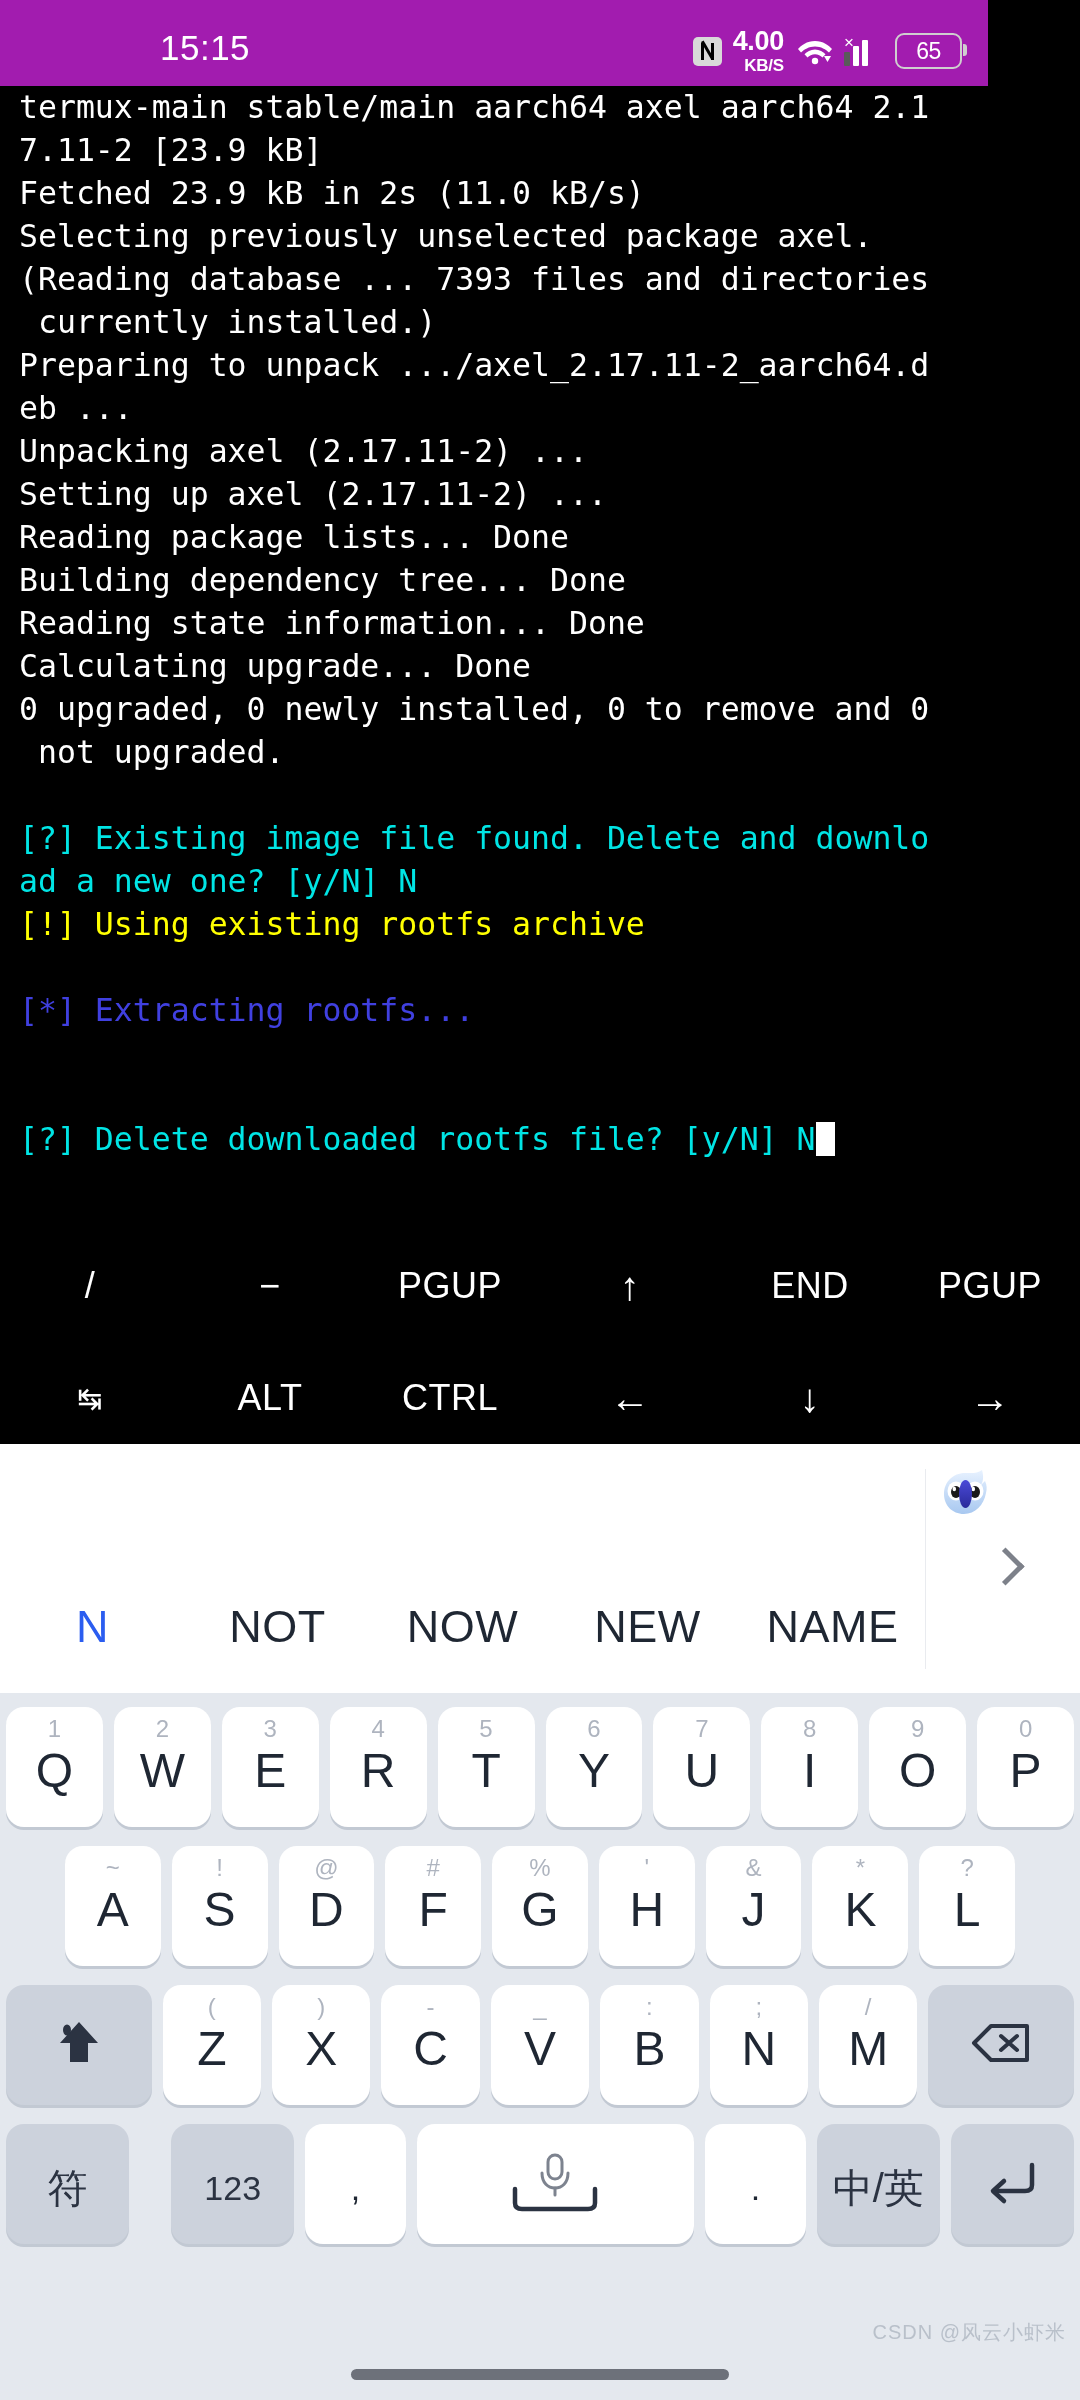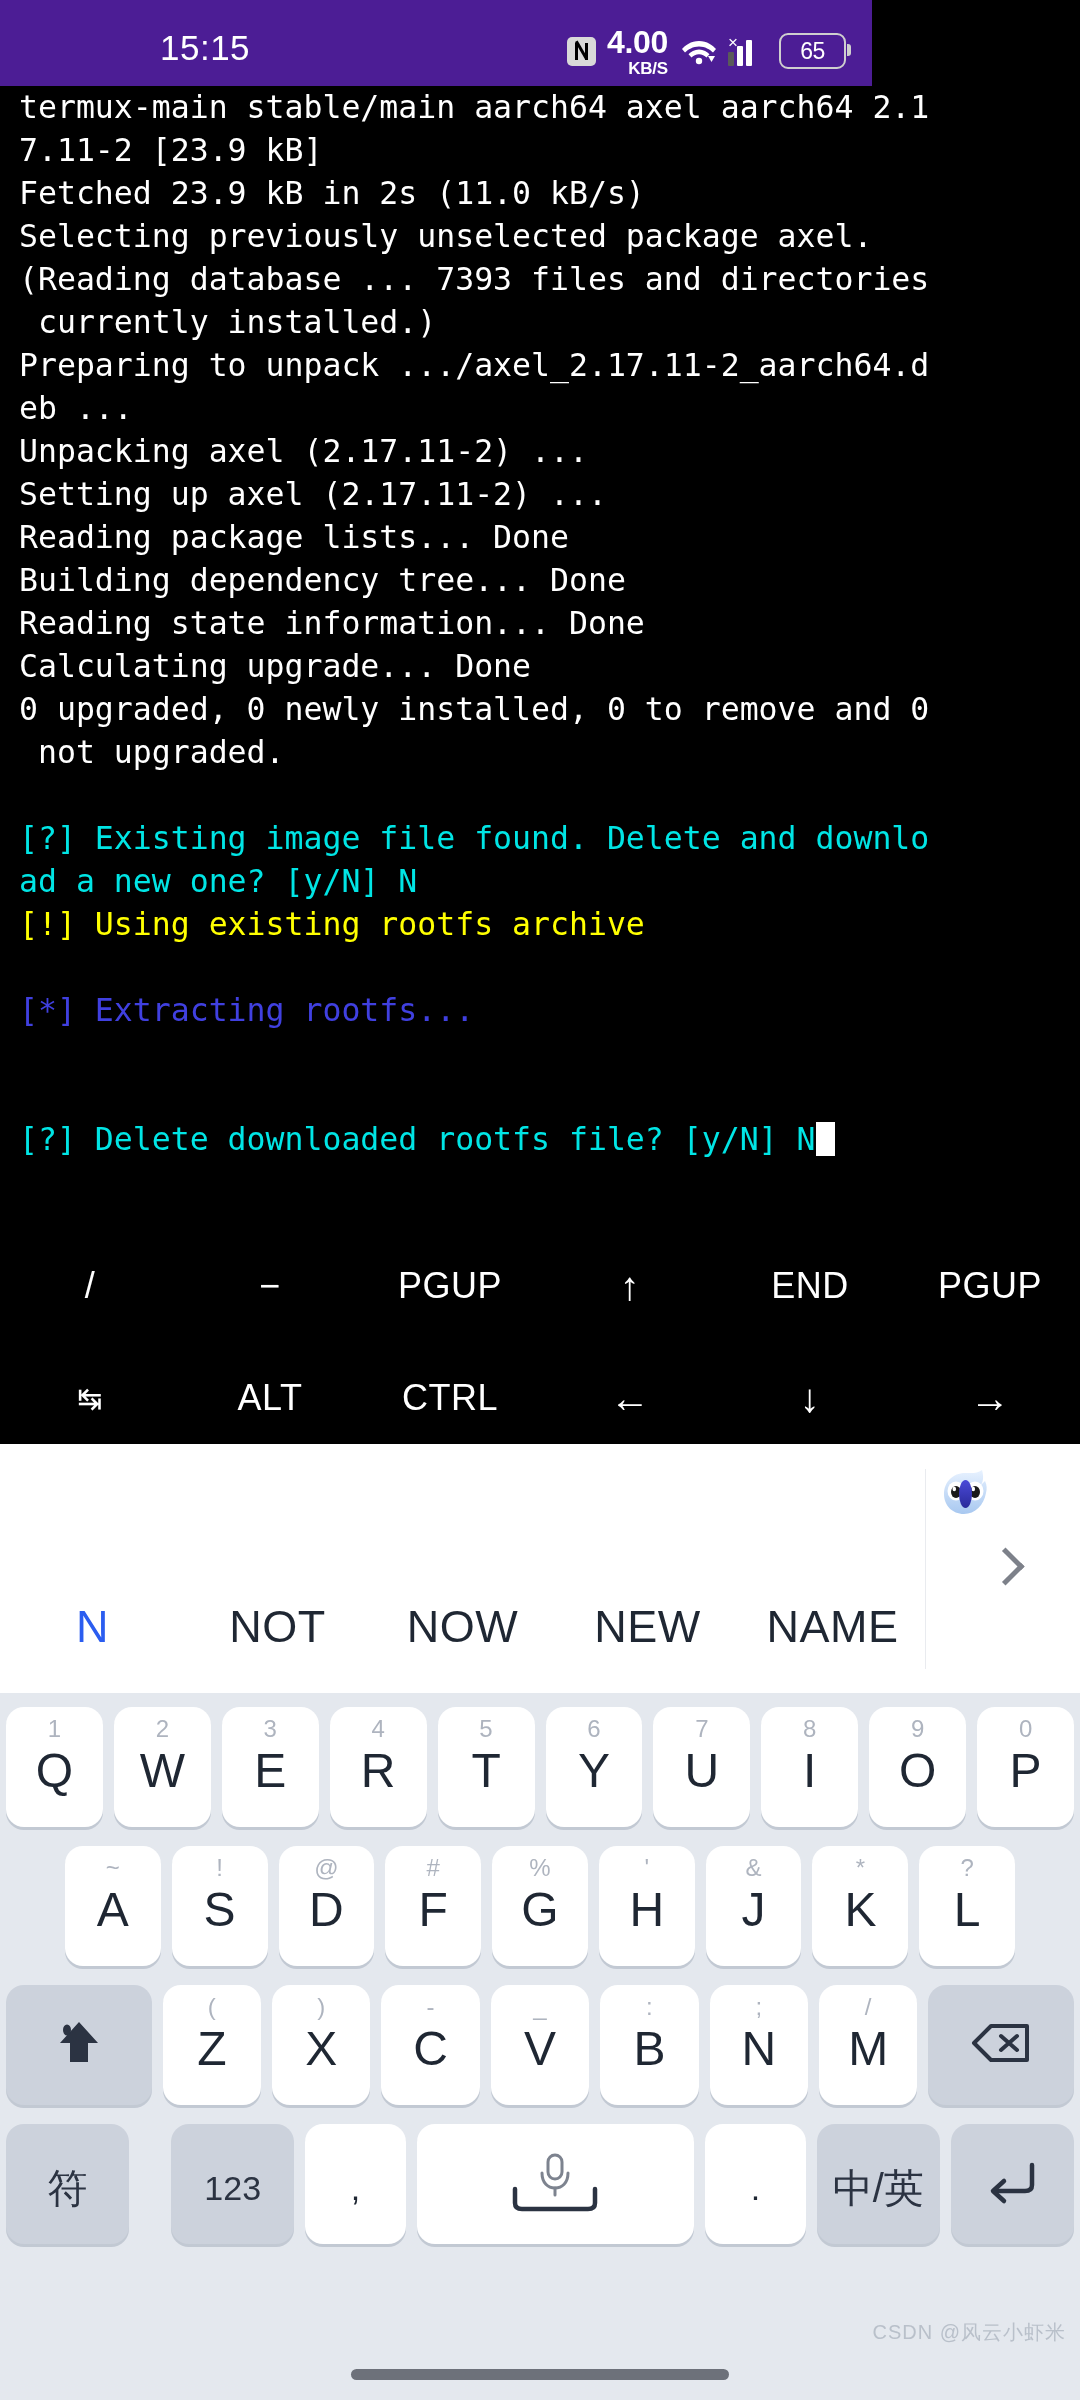--- a/index.html
+++ b/index.html
@@ -6,22 +6,22 @@
   body{
     width:1080px;height:2400px;overflow:hidden;
     background:#000;
     font-family:"Liberation Sans", sans-serif;
     -webkit-font-smoothing:antialiased;
   }
   #screen{position:relative;width:1080px;height:2400px;}
 
   
   .statusbar{
-    position:absolute;top:0;left:0;width:872px;height:86px;
-    background:#4c1d95;color:#fff;
+    position:absolute;top:0;left:0;width:988px;height:86px;
+    background:#a21caf;color:#fff;
   }
   .sb-clock{
     position:absolute;left:160px;top:28px;
     font-size:35px;letter-spacing:0.5px;color:#fff;
   }
   .sb-right{
     position:absolute;right:26px;top:30px;height:42px;
     display:flex;align-items:center;gap:11px;
   }
   .nfc-icon{
@@ -36,21 +36,21 @@
     content:"";position:absolute;left:18px;top:6px;width:3px;height:17px;background:#000;
   }
   .nfc-slash{
     position:absolute;left:8px;top:5px;width:3px;height:20px;background:#000;
     transform:rotate(-30deg);transform-origin:top left;
   }
   .netspeed{
     display:flex;flex-direction:column;align-items:flex-end;
     line-height:1;margin-right:2px;
   }
-  .netspeed .v{font-size:32px;font-weight:600;letter-spacing:-0.3px;}
+  .netspeed .v{font-size:27px;font-weight:600;letter-spacing:-0.3px;}
   .netspeed .u{font-size:17px;font-weight:700;margin-top:2px;letter-spacing:-0.2px;}
   .wifi-icon{position:relative;width:36px;height:28px;}
   .sig-icon{position:relative;width:40px;height:30px;display:flex;align-items:flex-end;gap:3px;}
   .sig-icon i{display:block;width:6px;background:#fff;border-radius:1px;}
   .sig-icon i:nth-child(1){height:9px;background:#5a5a5a;}
   .sig-icon i:nth-child(2){height:14px;background:#5a5a5a;}
   .sig-icon i:nth-child(3){height:20px;}
   .sig-icon i:nth-child(4){height:26px;}
   .sig-x{position:absolute;left:0px;top:-2px;font-size:17px;color:#fff;line-height:1;}
   .batt{

